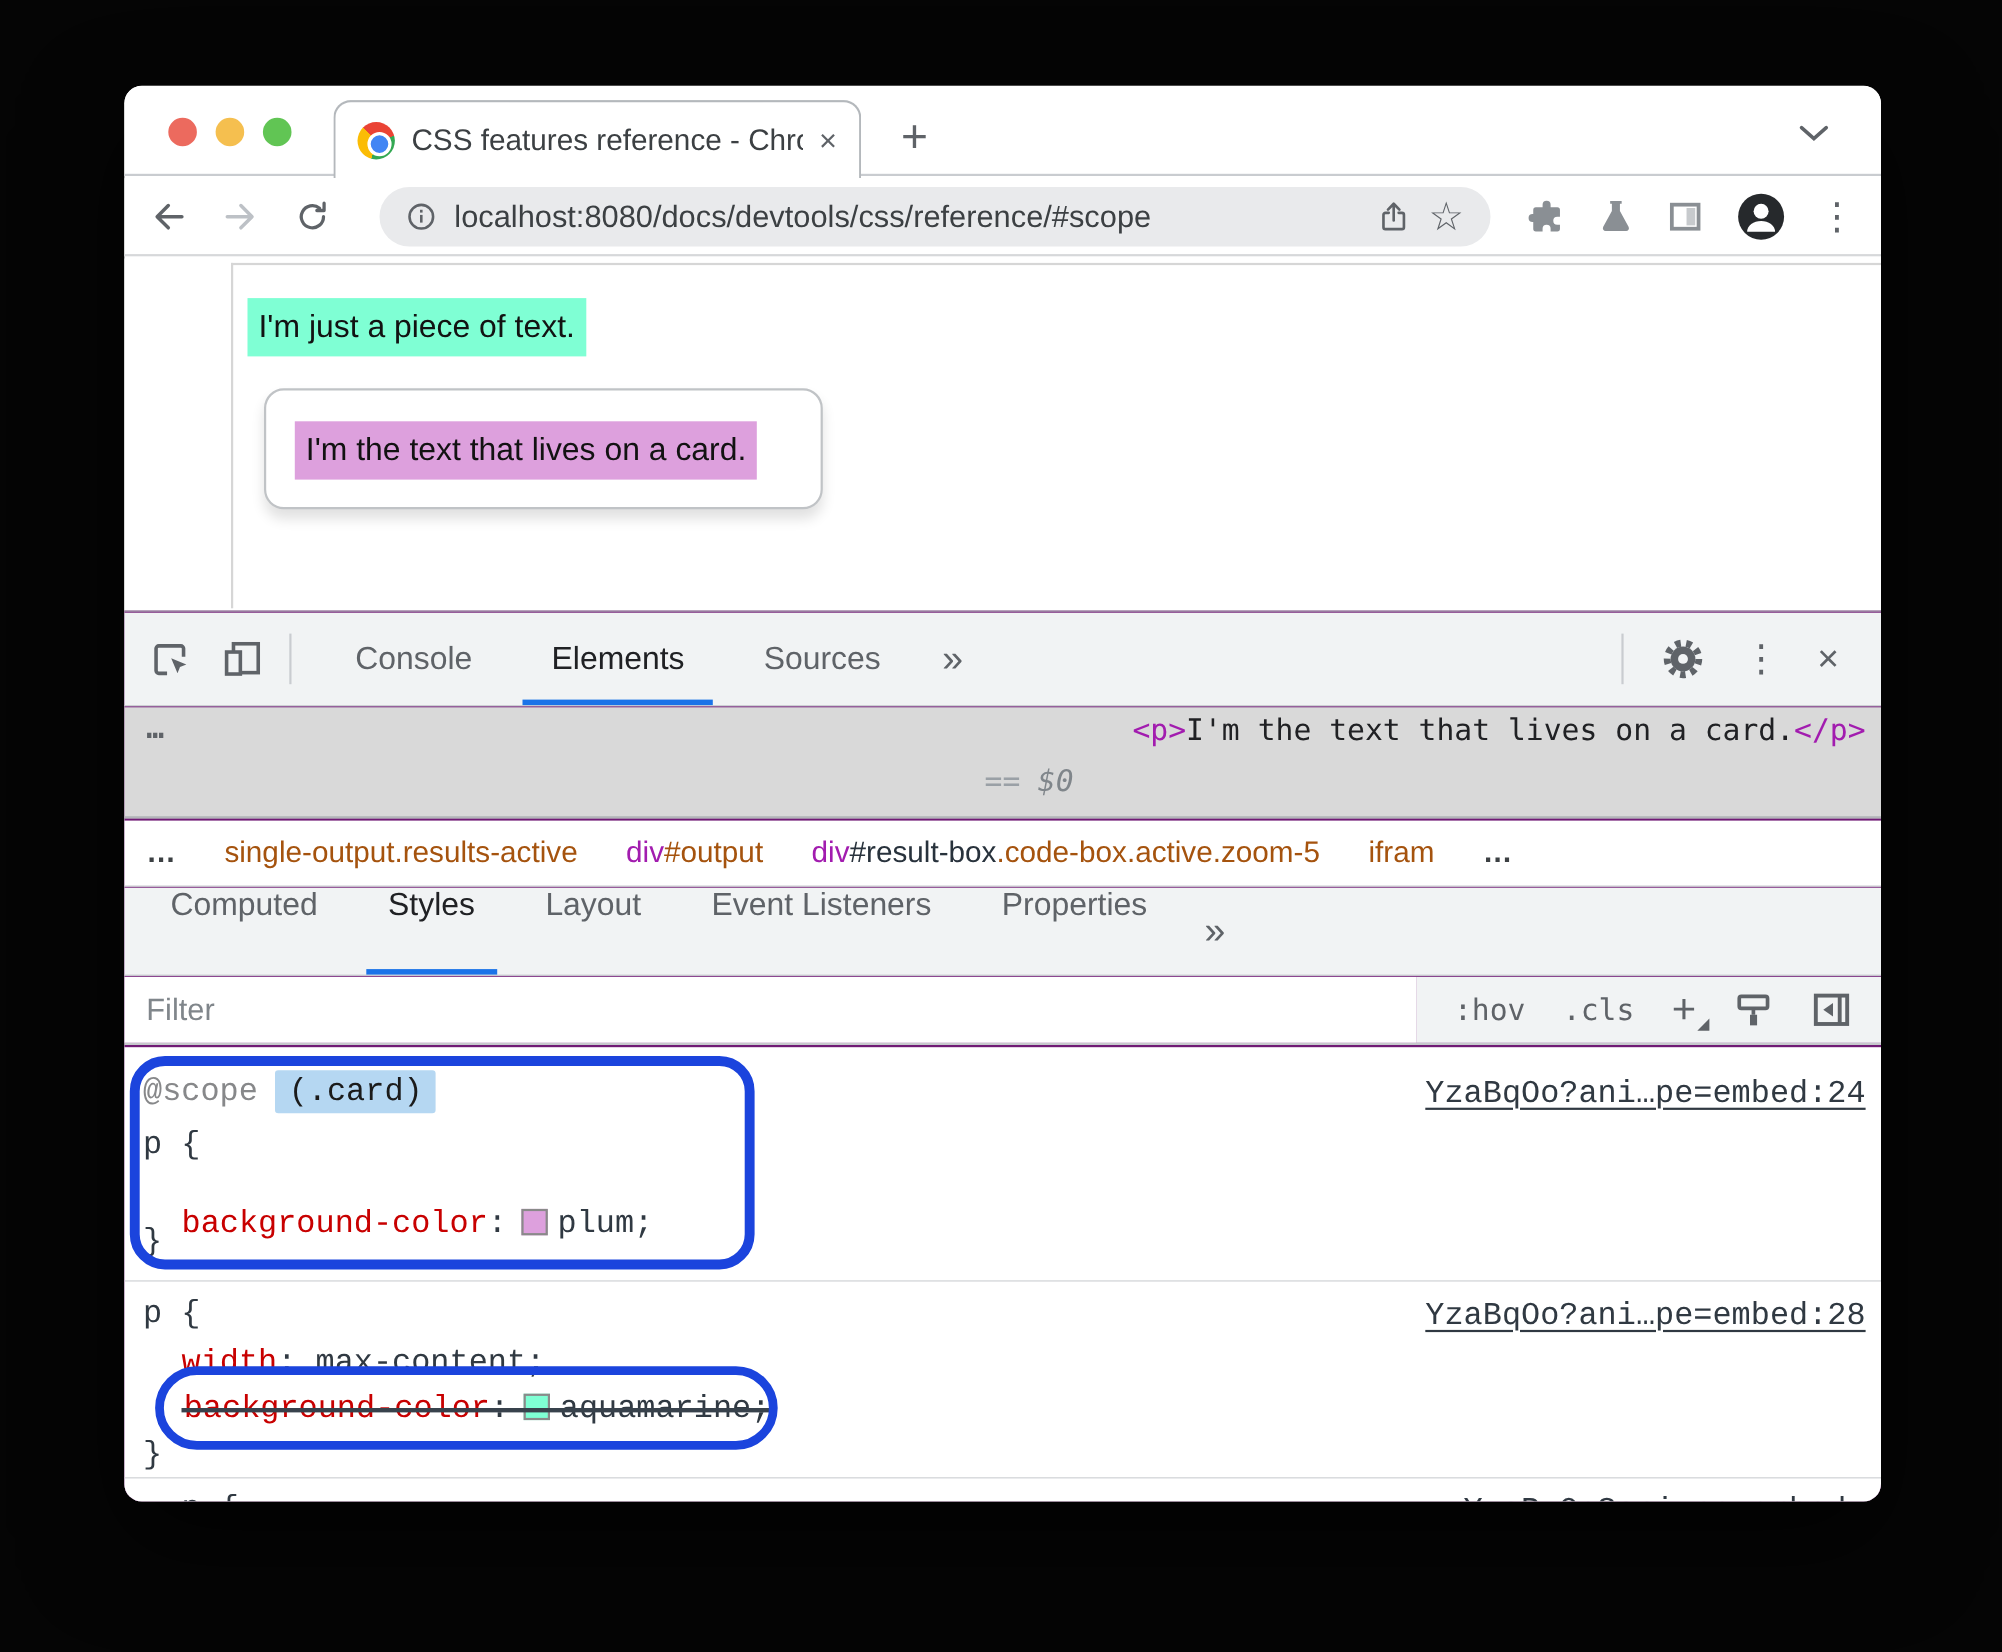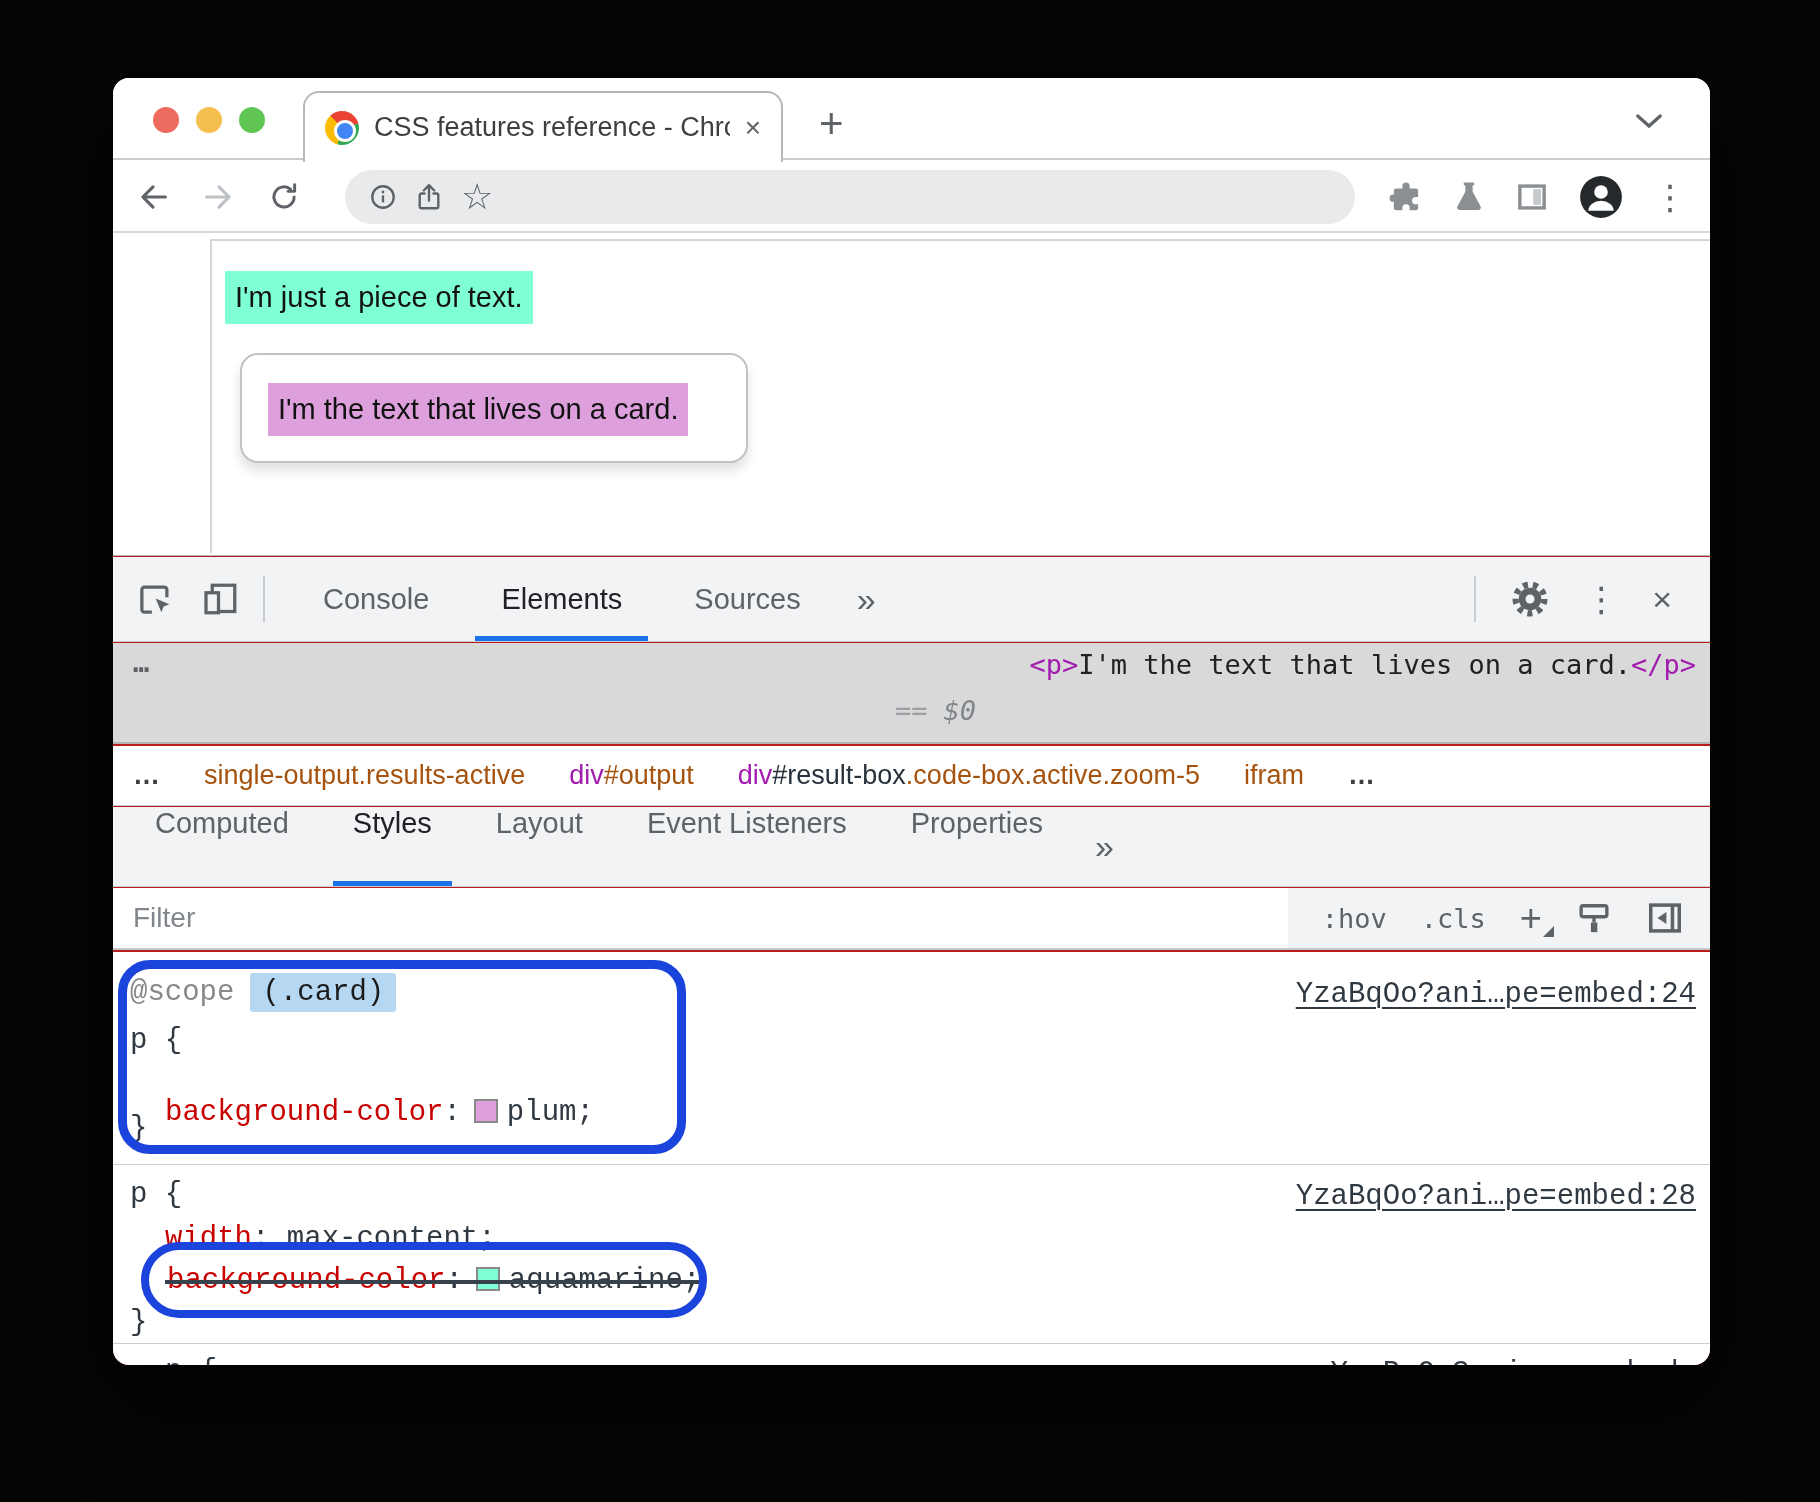--- a/index.html
+++ b/index.html
@@ -40,21 +40,21 @@
   .content { position:absolute; left:0; top:157px; width:100%; height:320px; background:#fff; }
   .frame-h { position:absolute; left:97px; top:4px; right:0; height:2px; background:#d6d6d6; }
   .frame-v { position:absolute; left:97px; top:4px; width:2px; height:314px; background:#d6d6d6; }
   .demo-text { font-size:29px; color:#121212; padding:10px 10px; display:inline-block; }
   .hl-aqua { background:#7FFFD4; position:absolute; left:112px; top:36px; }
   .card { position:absolute; left:127px; top:118px; width:508px; height:110px; background:#fff;
           border:2px solid #c0c3c6; border-radius:18px; box-shadow:0 8px 12px rgba(0,0,0,.12); }
   .hl-plum { background:#DDA0DD; position:absolute; left:26px; top:28px; }
 
   
-  .devtools { position:absolute; left:0; top:477px; width:100%; bottom:0; background:#b91c1c; border-top:1px solid #b7babd; }
+  .devtools { position:absolute; left:0; top:477px; width:100%; bottom:0; background:#701a75; border-top:1px solid #b7babd; }
 
   .dt-tabbar { position:absolute; left:0; top:1px; width:100%; height:85px; background:#f1f3f4; border-bottom:1px solid #c9ccd0;
                display:flex; align-items:center; padding:0 22px; }
   .vdiv { width:2px; height:46px; background:#c9ccd0; margin:0 22px; flex:0 0 auto; }
   .dt-tab { height:100%; display:flex; align-items:center; padding:0 36px; font-size:29px; color:#5f6368; position:relative; gap:14px; }
   .dt-tab.active { color:#202124; }
   .dt-tab.active::after { content:""; position:absolute; left:10px; right:10px; bottom:0; height:5px; background:#1a73e8; }
   .more-glyph { font-size:34px; color:#5f6368; padding:0 20px; }
   .dt-right { margin-left:auto; display:flex; align-items:center; gap:34px; padding-right:16px; }
   .dt-close { font-size:34px; color:#5f6368; }
@@ -152,20 +152,21 @@
         </svg>
     </span>
     <div class="urlpill">
       <span>
         <svg class="ic" width="28" height="28" viewBox="0 0 24 24">
             <circle cx="12" cy="12" r="9.2" stroke="#5f6368" stroke-width="2" fill="none"></circle>
             <rect x="11" y="10.6" width="2" height="6" fill="#5f6368"></rect>
             <rect x="11" y="6.6" width="2" height="2.2" fill="#5f6368"></rect>
           </svg>
       </span>
+      <span class="url-text">localhost:8080/docs/devtools/css/reference/#scope</span>
       <span>
         <svg class="ic" width="32" height="32" viewBox="0 0 32 32">
             <path d="M11.5 12.5 H8.5 a1.8 1.8 0 0 0 -1.8 1.8 V25.5 a1.8 1.8 0 0 0 1.8 1.8 h15 a1.8 1.8 0 0 0 1.8 -1.8 V14.3 a1.8 1.8 0 0 0 -1.8 -1.8 h-3" stroke="#5f6368" stroke-width="2.4" fill="none" stroke-linecap="round"></path>
             <path d="M16 4.5 v15 M10.8 9.5 L16 4.2 l5.2 5.3" stroke="#5f6368" stroke-width="2.4" fill="none" stroke-linecap="round" stroke-linejoin="round"></path>
           </svg>
       </span>
       <span class="star-glyph">☆</span>
     </div>
     <div class="after-pill">
       <span>

